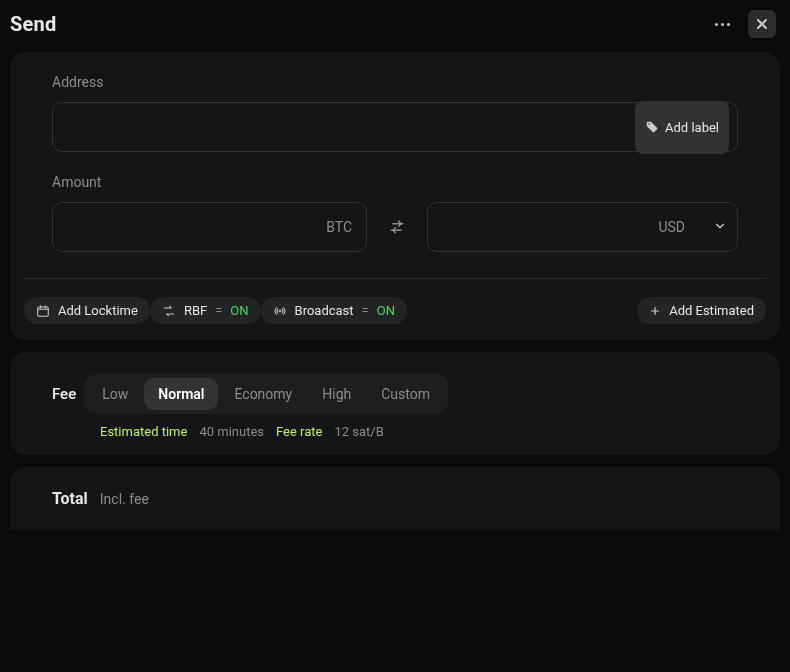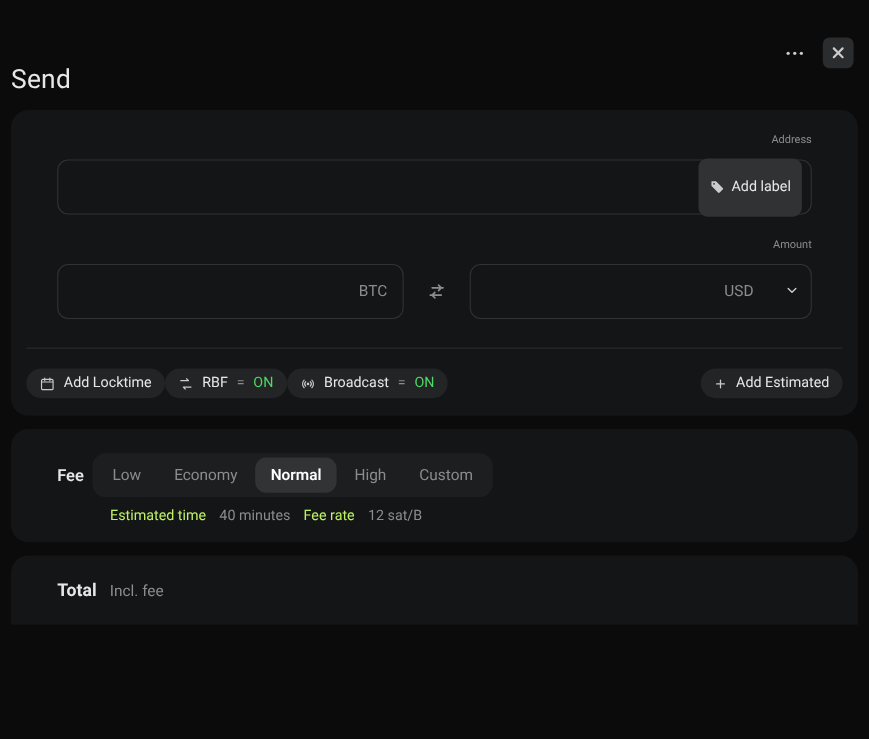--- a/index.html
+++ b/index.html
@@ -30,24 +30,23 @@
     overflow: hidden;
   }
 
   .topbar {
     display: flex;
     align-items: center;
     justify-content: space-between;
     padding: 10px 14px 8px 10px;
   }
   .title {
-    font-size: 24px;
-    font-weight: 400;
+    font-size: 20px;
+    font-weight: 700;
     letter-spacing: 0.2px;
-    margin-top: 48px;
   }
   .top-actions {
     display: flex;
     align-items: center;
     gap: 12px;
   }
   .dots {
     display: inline-flex;
     gap: 3px;
     align-items: center;
@@ -79,22 +78,21 @@
     background: var(--panel);
     border-radius: 16px;
     padding: 22px 42px;
     position: relative;
     overflow: hidden;
   }
   .panel + .panel { margin-top: 12px; }
 
   .label {
     color: var(--text-dim);
-    font-size: 10px;
-    text-align: right;
+    font-size: 14px;
   }
 
   .address-input {
     margin-top: 12px;
     height: 48px;
     border: 1px solid var(--input-border);
     border-radius: 10px;
     display: flex;
     align-items: center;
     justify-content: flex-end;
@@ -328,22 +326,22 @@
         <span>Add Estimated</span>
       </div>
     </div>
   </div>
 
   <div class="panel fee">
     <div class="fee-row">
       <div class="fee-title">Fee</div>
       <div class="seg" id="fee-seg">
           <div class="seg-item">Low</div>
+          <div class="seg-item active">Normal</div>
           <div class="seg-item">Economy</div>
-          <div class="seg-item active">Normal</div>
           <div class="seg-item">High</div>
           <div class="seg-item">Custom</div>
         </div>
     </div>
     <div class="fee-meta">
       <span><b>Estimated time</b></span>
       <span>40 minutes</span>
       <span><b>Fee rate</b></span>
       <span>12 sat/B</span>
     </div>

